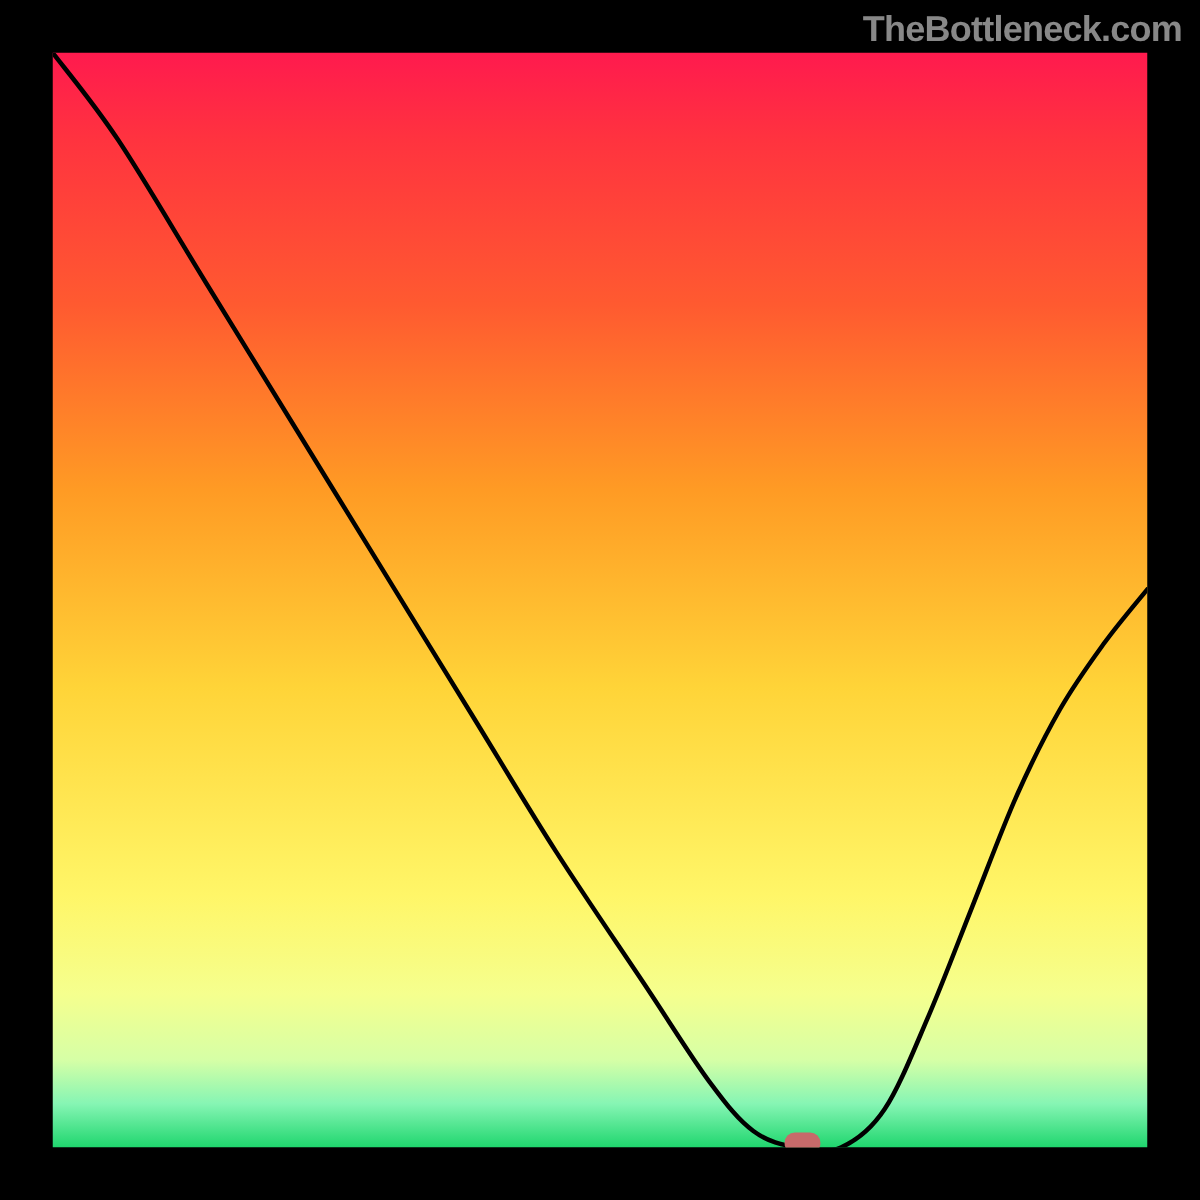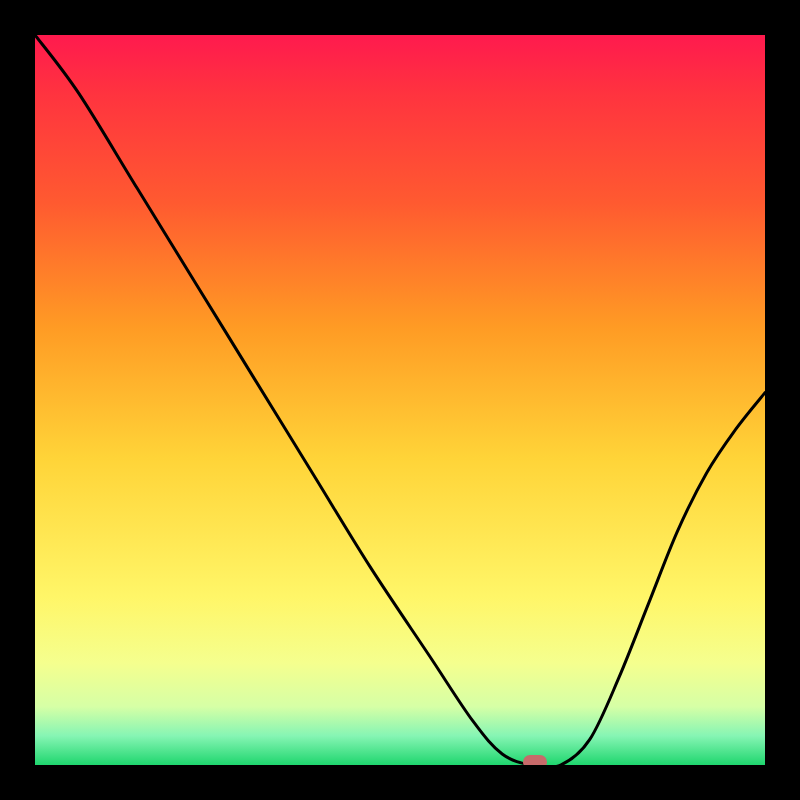--- a/index.html
+++ b/index.html
@@ -75,13 +75,14 @@
   <div class="plot">
     <div class="gradient"></div>
 
     <svg class="curve" viewBox="0 0 730 730" preserveAspectRatio="none">
       <path d="M 0.0 0.0 C 7.3 9.7, 26.8 32.8, 43.8 58.4 C 60.8 83.9, 82.7 121.7, 102.2 153.3 C 121.7 184.9, 141.1 216.6, 160.6 248.2 C 180.1 279.8, 199.5 311.5, 219.0 343.1 C 238.5 374.7, 257.9 406.4, 277.4 438.0 C 296.9 469.6, 316.3 502.5, 335.8 532.9 C 355.3 563.3, 377.2 595.0, 394.2 620.5 C 411.2 646.0, 425.8 669.8, 438.0 686.2 C 450.2 702.6, 457.5 711.8, 467.2 719.0 C 476.9 726.3, 486.7 728.2, 496.4 730.0 C 506.1 731.8, 515.9 734.3, 525.6 730.0 C 535.3 725.7, 545.1 719.0, 554.8 704.4 C 564.5 689.8, 574.3 664.9, 584.0 642.4 C 593.7 619.9, 603.5 593.7, 613.2 569.4 C 622.9 545.1, 632.7 518.3, 642.4 496.4 C 652.1 474.5, 661.9 455.0, 671.6 438.0 C 681.3 421.0, 691.1 407.6, 700.8 394.2 C 710.5 380.8, 725.1 363.8, 730.0 357.7" fill="none" stroke="#000" stroke-width="3" stroke-linecap="round" stroke-linejoin="round"></path>
     </svg>
 
     <div class="marker" style="left: 500.05px; top: 727.08px;"></div>
   </div>
 
+  <div class="watermark">TheBottleneck.com</div>
 </div>
 
 </body></html>

